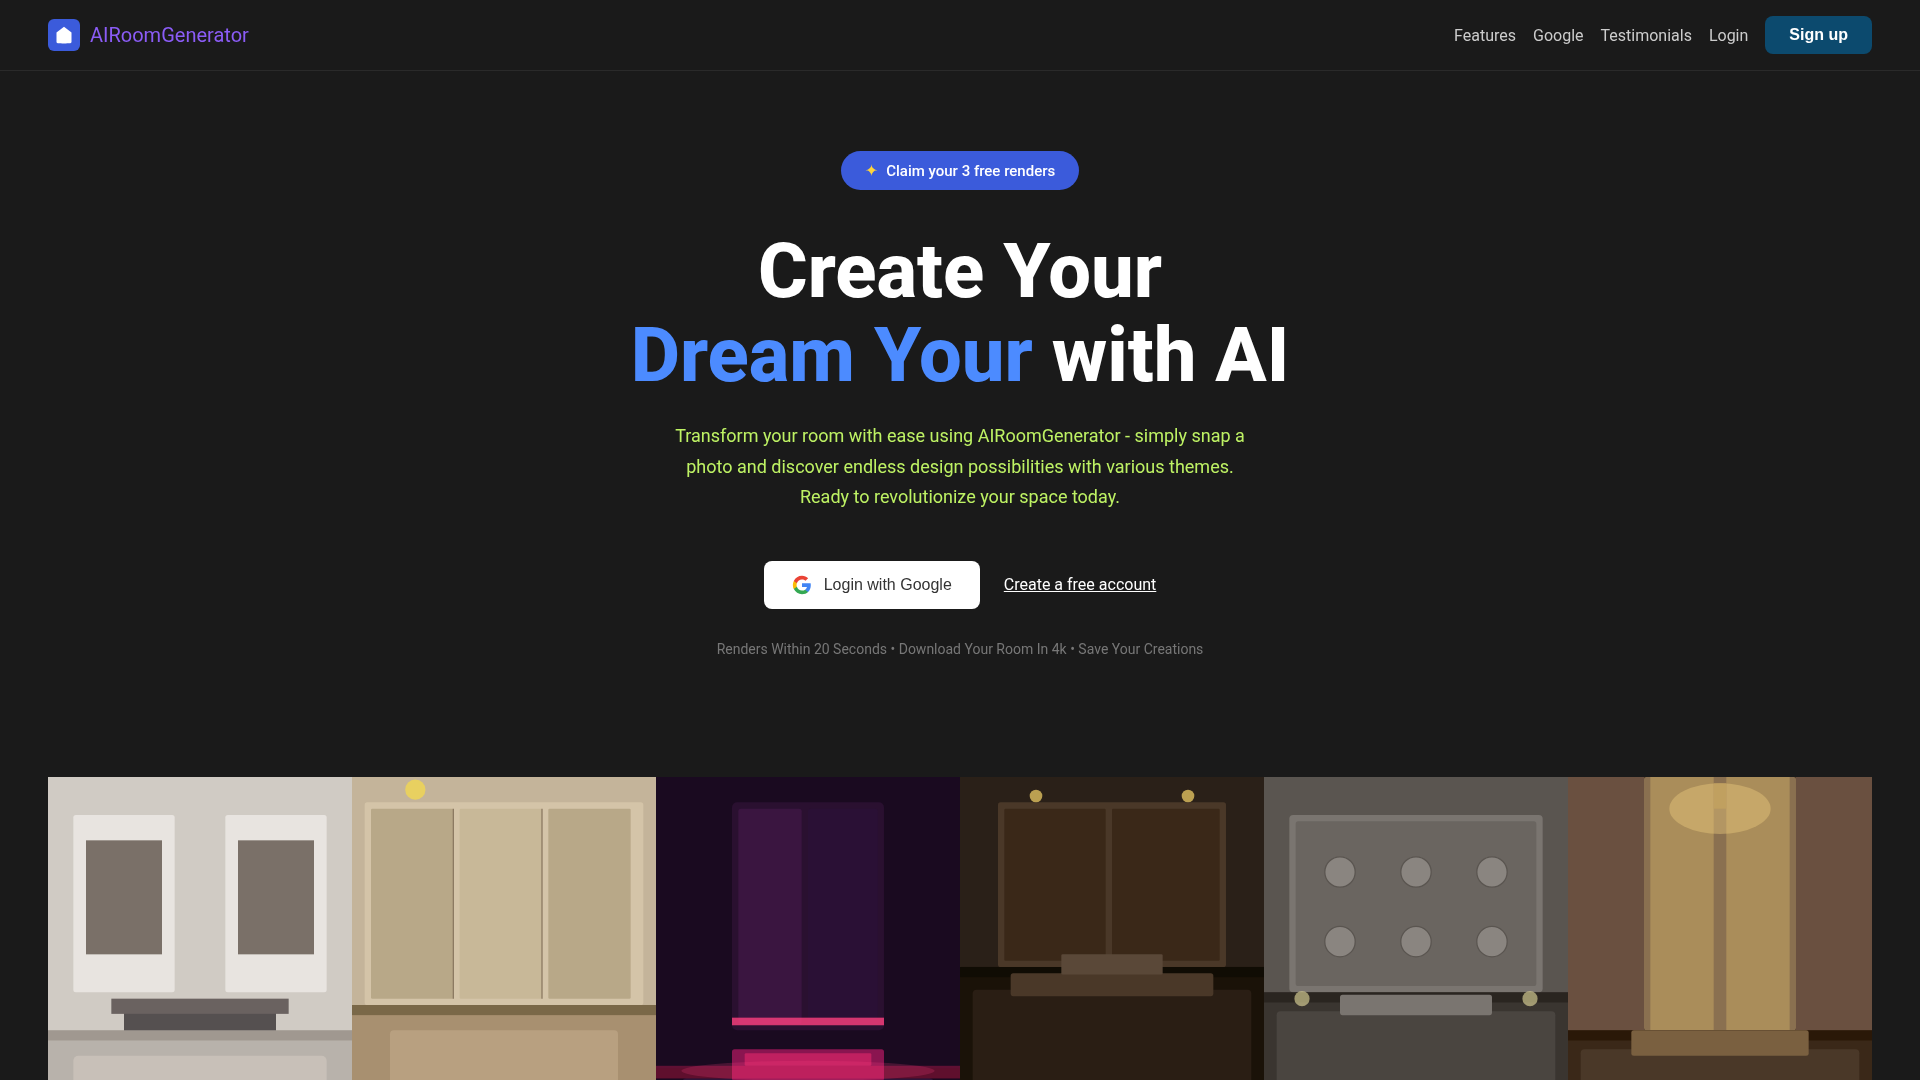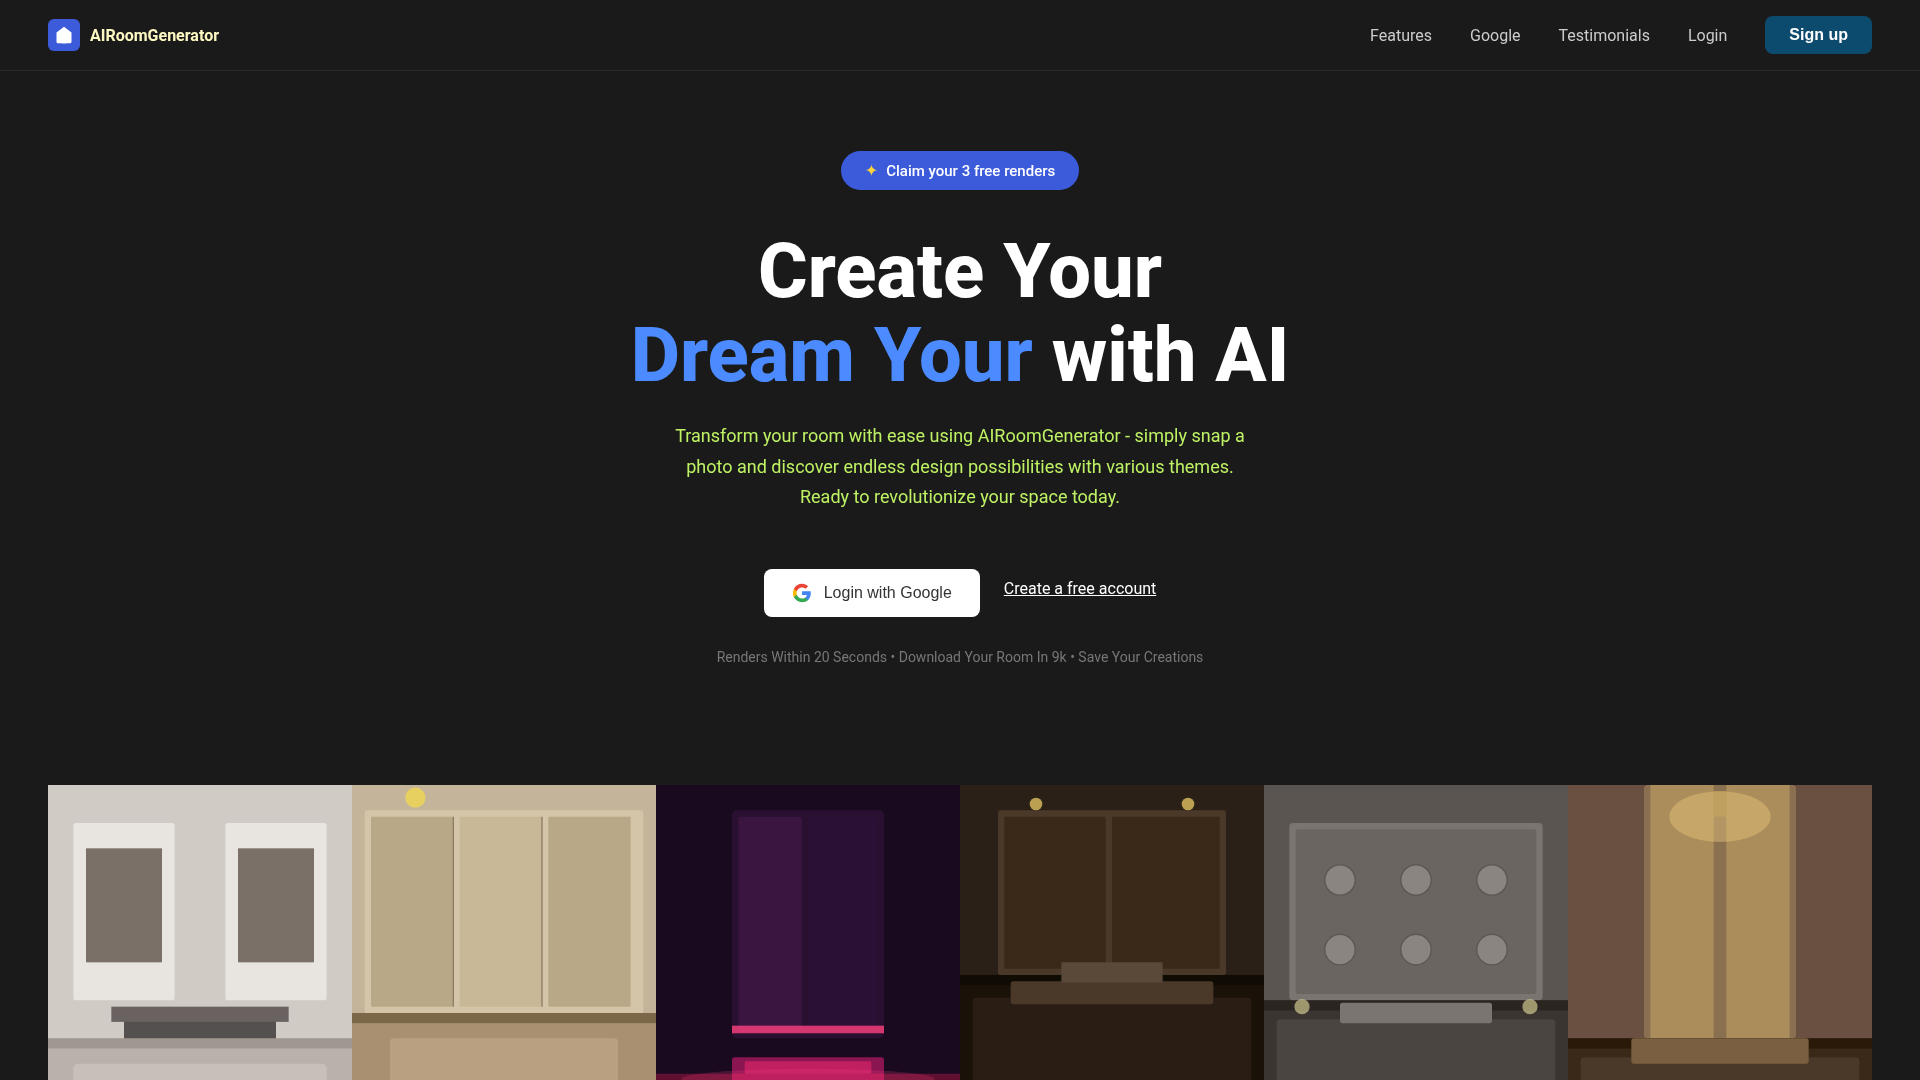--- a/index.html
+++ b/index.html
@@ -47,29 +47,29 @@
       justify-content: center;
     }
 
     .logo-icon svg {
       width: 20px;
       height: 20px;
       fill: white;
     }
 
     .logo-text {
-      font-size: 16px;
-      font-weight: 700;
-      color: #fef9c3;
+      font-size: 20px;
+      font-weight: 400;
+      color: #8b5cf6;
     }
 
     .navbar-links {
       display: flex;
       align-items: center;
-      gap: 38px;
+      gap: 17px;
     }
 
     .navbar-link {
       color: #cccccc;
       text-decoration: none;
       font-size: 16px;
       cursor: pointer;
       transition: color 0.2s;
     }
 
@@ -150,21 +150,20 @@
       gap: 12px;
       background: #ffffff;
       color: #333333;
       border: none;
       padding: 14px 28px;
       border-radius: 8px;
       font-size: 16px;
       font-weight: 500;
       cursor: pointer;
       transition: background 0.2s;
-      margin-top: 8px;
     }
 
     .google-logo {
       width: 20px;
       height: 20px;
     }
 
     .create-account-link {
       color: #ffffff;
       text-decoration: underline;
@@ -272,21 +271,21 @@
         <path fill="#34A853" d="M12 23c2.97 0 5.46-.98 7.28-2.66l-3.57-2.77c-.98.66-2.23 1.06-3.71 1.06-2.86 0-5.29-1.93-6.16-4.53H2.18v2.84C3.99 20.53 7.7 23 12 23z"></path>
         <path fill="#FBBC05" d="M5.84 14.09c-.22-.66-.35-1.36-.35-2.09s.13-1.43.35-2.09V7.07H2.18C1.43 8.55 1 10.22 1 12s.43 3.45 1.18 4.93l2.85-2.22.81-.62z"></path>
         <path fill="#EA4335" d="M12 5.38c1.62 0 3.06.56 4.21 1.64l3.15-3.15C17.45 2.09 14.97 1 12 1 7.7 1 3.99 3.47 2.18 7.07l3.66 2.84c.87-2.6 3.3-4.53 6.16-4.53z"></path>
       </svg>
       <span>Login with Google</span>
     </button>
 
     <a class="create-account-link">Create a free account</a>
   </div>
 
-  <p class="hero-features">Renders Within 20 Seconds • Download Your Room In 9k • Save Your Creations</p>
+  <p class="hero-features">Renders Within 20 Seconds • Download Your Room In 4k • Save Your Creations</p>
 </section>
 
 <section class="community-section">
 
   <div class="image-grid">
 
     <div class="room-image room-1">
       <svg viewBox="0 0 240 320" xmlns="http://www.w3.org/2000/svg">
         <rect width="240" height="320" fill="#d0cbc4"></rect>
         <rect x="0" y="200" width="240" height="120" fill="#b8b2ab"></rect>

